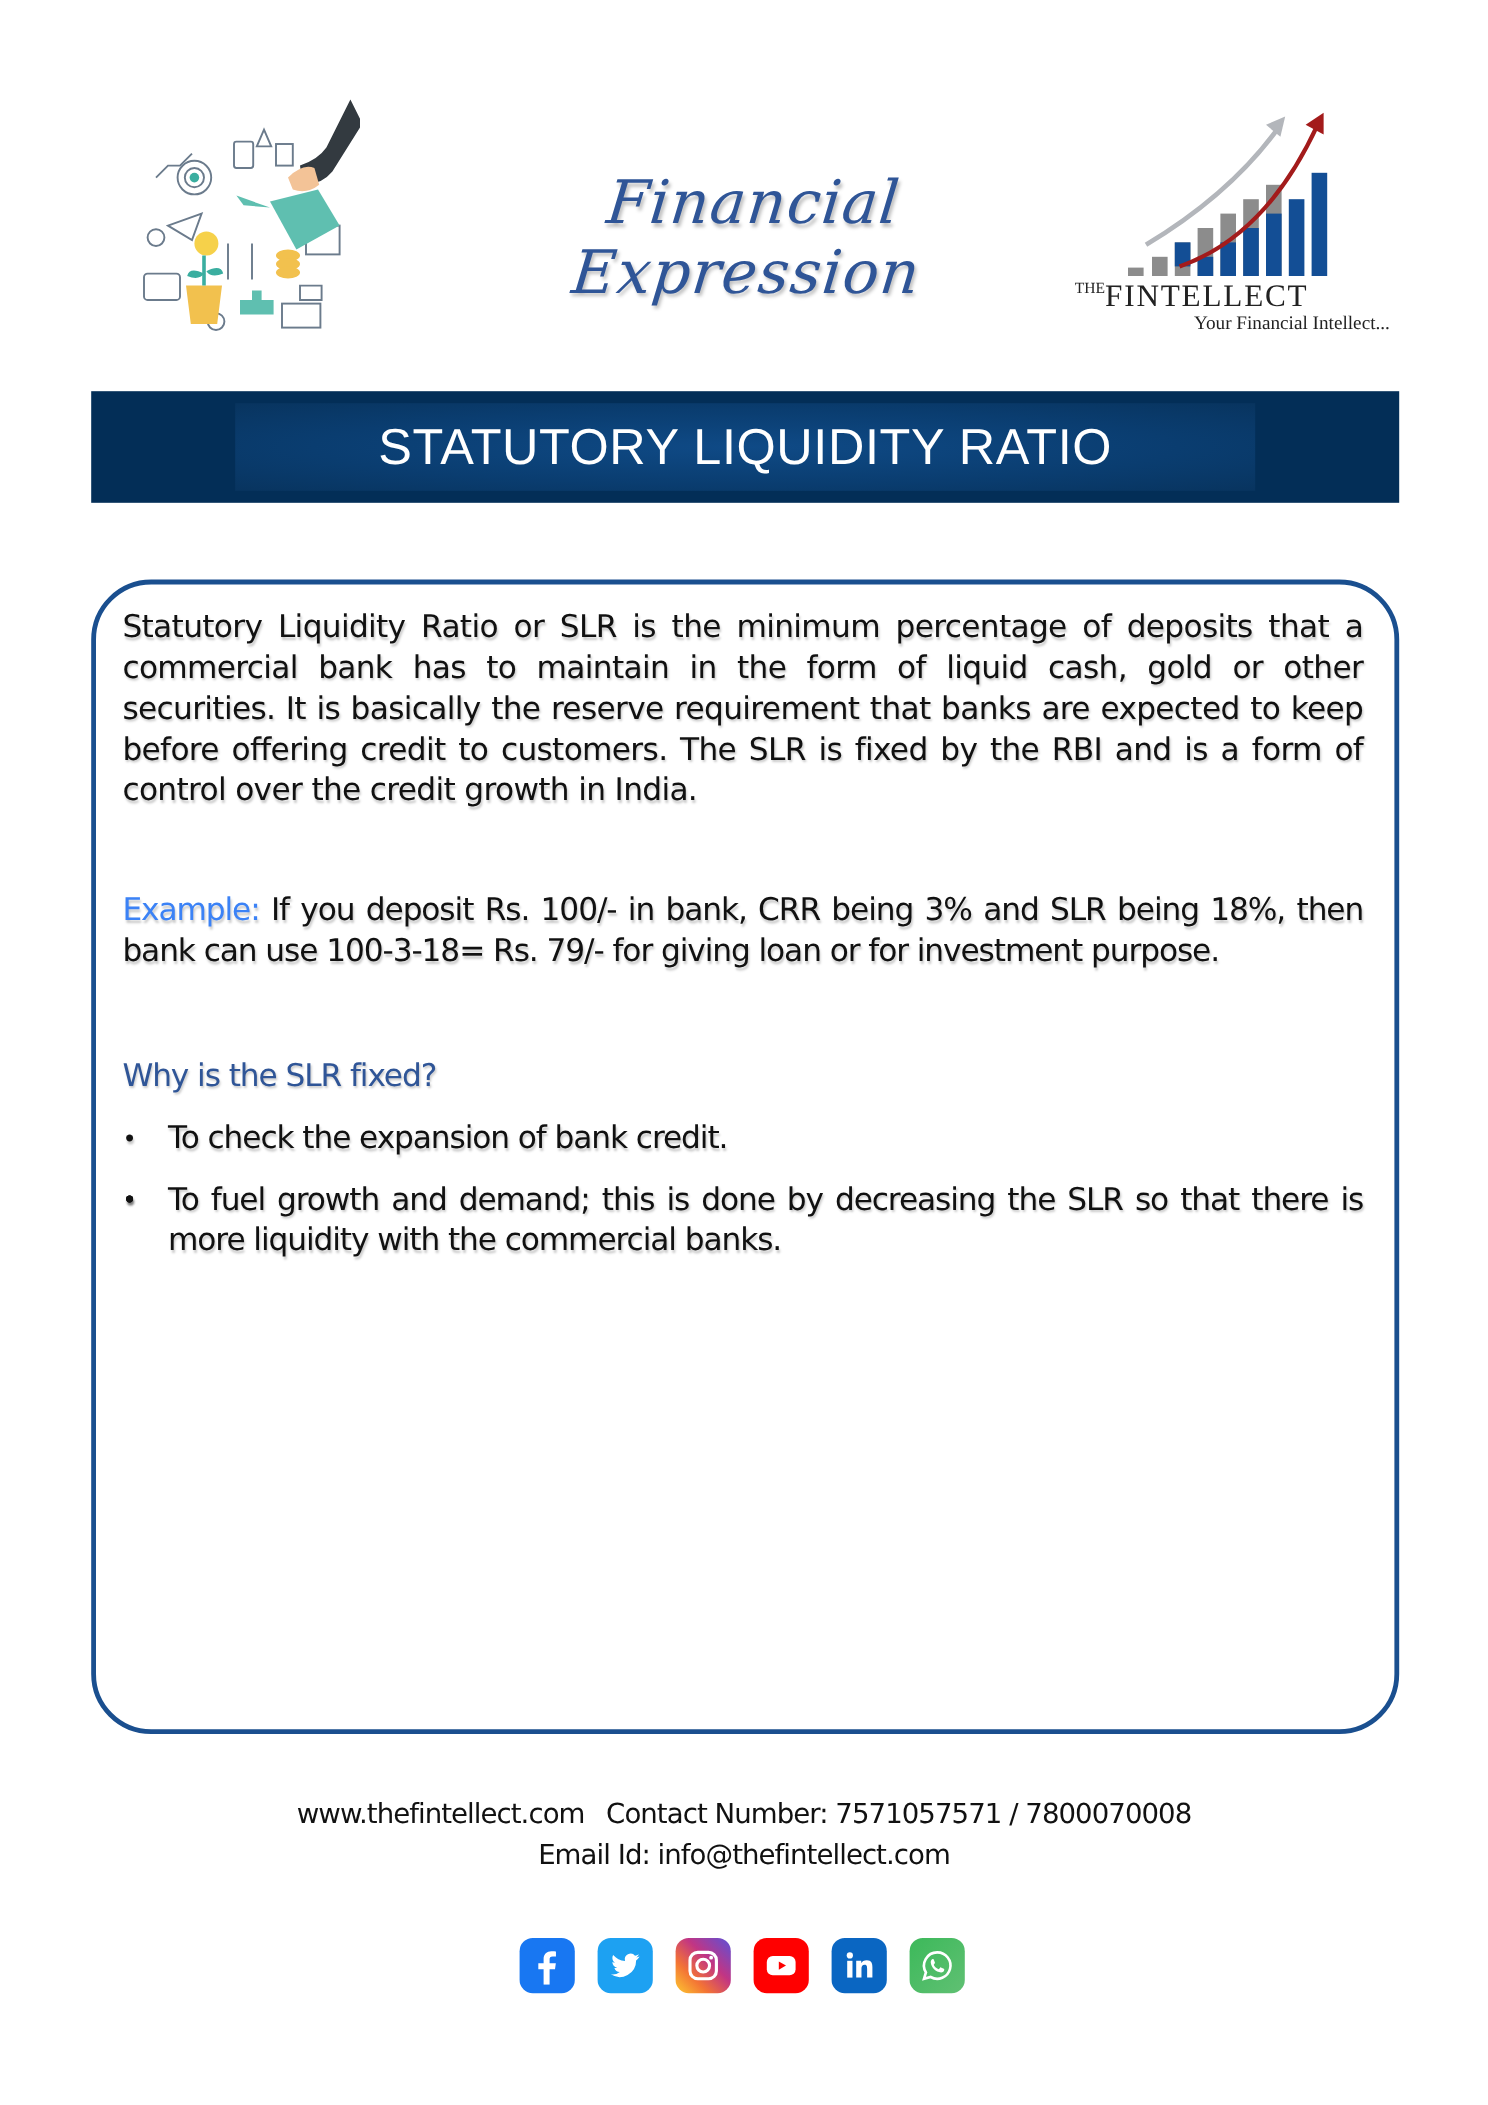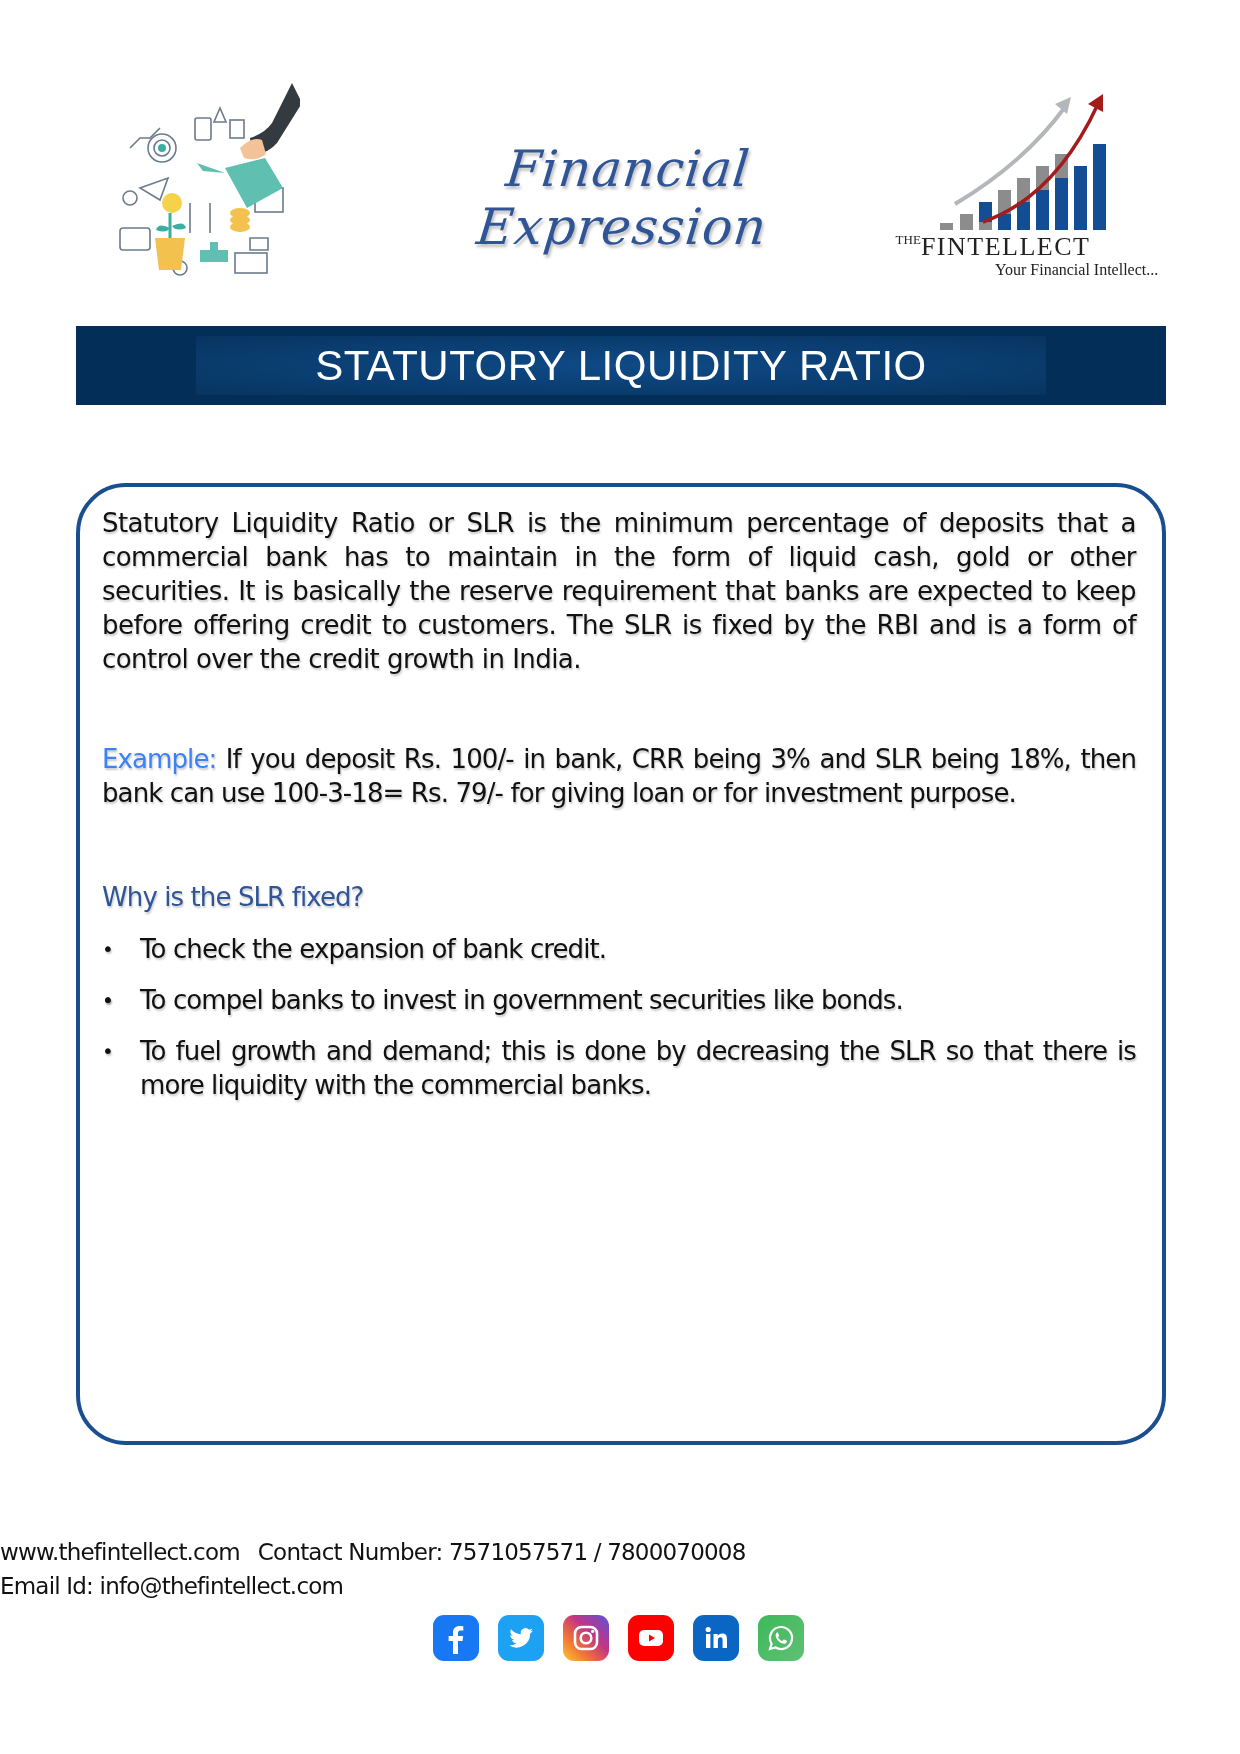--- a/index.html
+++ b/index.html
@@ -13,21 +13,21 @@
     letter-spacing:1px; text-shadow:2px 3px 3px rgba(0,0,0,0.25); transform:skewX(-6deg); }
   .logo { position:absolute; left:935px; top:92px; width:225px; height:185px; }
   .logo-name { position:absolute; left:888px; top:232px; width:210px; text-align:center;
     font-family:"Liberation Serif", serif; color:#222; }
   .logo-name .the { font-size:13px; vertical-align:top; }
   .logo-name .main { font-size:26px; letter-spacing:1.5px; }
   .logo-tag { position:absolute; left:995px; top:261px; font-family:"Liberation Serif", serif;
     font-size:16px; color:#222; }
 
   
-  .banner { position:absolute; left:76px; top:326px; width:1090px; height:79px;
+  .banner { position:absolute; left:76px; top:326px; width:1090px; height:93px;
     background:#032e57; overflow:hidden; }
   .banner-inner { position:absolute; left:120px; right:120px; top:10px; bottom:10px;
     background:radial-gradient(ellipse at center, #0f4a86 0%, #0a3d70 60%, #08345f 100%); }
   .banner-title { position:absolute; left:0; right:0; top:0; bottom:0; display:flex;
     align-items:center; justify-content:center; color:#ffffff; font-size:42px;
     font-family:"Liberation Sans", sans-serif; letter-spacing:0.5px; }
 
   
   .content-box { position:absolute; left:76px; top:483px; width:1082px; height:954px;
     border:4px solid #1a4f8f; border-radius:50px; box-sizing:content-box; }
@@ -39,22 +39,22 @@
   .p2 { margin-top:14px !important; letter-spacing:-1.1px; word-spacing:-1px; }
   .p3 { margin-top:66px !important; letter-spacing:-0.9px; }
   .label-blue { color:#3b82f6; }
   .why-heading { margin-top:70px; color:#2f5597; font-size:26px; letter-spacing:-0.9px; }
   ul.reasons { list-style:none; margin:18px 0 0 0; padding:0; }
   ul.reasons li { position:relative; padding-left:38px; margin-bottom:17px;
     text-align:justify; text-align-last:left; letter-spacing:-0.9px; }
   ul.reasons li .bullet { position:absolute; left:0; top:0; font-size:20px; }
 
   
-  .footer { position:absolute; left:0; width:1240px; text-align:left;
-    font-family:"DejaVu Sans", sans-serif; font-size:23px; color:#111; letter-spacing:-0.8px;margin-top:40px; }
+  .footer { position:absolute; left:0; width:1240px; text-align:center;
+    font-family:"DejaVu Sans", sans-serif; font-size:23px; color:#111; letter-spacing:-0.8px; }
   .footer-line1 { top:1499px; }
   .footer-line2 { top:1533px; }
   .footer-line1 .sp { display:inline-block; width:18px; }
 
   .social { position:absolute; top:1615px; left:433px; display:flex; gap:19px; }
   .social .ico { width:46px; height:46px; border-radius:11px; display:flex;
     align-items:center; justify-content:center; }
   .ico svg { width:32px; height:32px; }
 </style>
 </head>
@@ -130,21 +130,21 @@
 </div>
 
 <div class="content-box"></div>
 <div class="content">
   <p class="p1">Statutory Liquidity Ratio or SLR is the minimum percentage of deposits that a commercial bank has to maintain in the form of liquid cash, gold or other securities. It is basically the reserve requirement that banks are expected to keep before offering credit to customers. The SLR is fixed by the RBI and is a form of control over the credit growth in India.</p>
   <p class="p3"><span class="label-blue">Example:</span><span> If you deposit Rs. 100/- in bank, CRR being 3% and SLR being 18%, then bank can use 100-3-18= Rs. 79/- for giving loan or for investment purpose.</span></p>
   <div class="why-heading">Why is the SLR fixed?</div>
   <ul class="reasons">
     <li><span class="bullet">•</span><span>To check the expansion of bank credit.</span></li>
     <li><span class="bullet">•</span></li>
-    <li><span class="bullet">•</span><span>To compel banks to invest in government securities like bonds.</span></li>
+    <li><span class="bullet">•</span></li>
     <li><span class="bullet">•</span><span>To fuel growth and demand; this is done by decreasing the SLR so that there is more liquidity with the commercial banks.</span></li>
   </ul>
 </div>
 
 <div class="footer footer-line1">
   <span>www.thefintellect.com</span><span class="sp"></span><span>Contact Number: 7571057571 / 7800070008</span>
 </div>
 <div class="footer footer-line2">
   <span>Email Id: info@thefintellect.com</span>
 </div>

